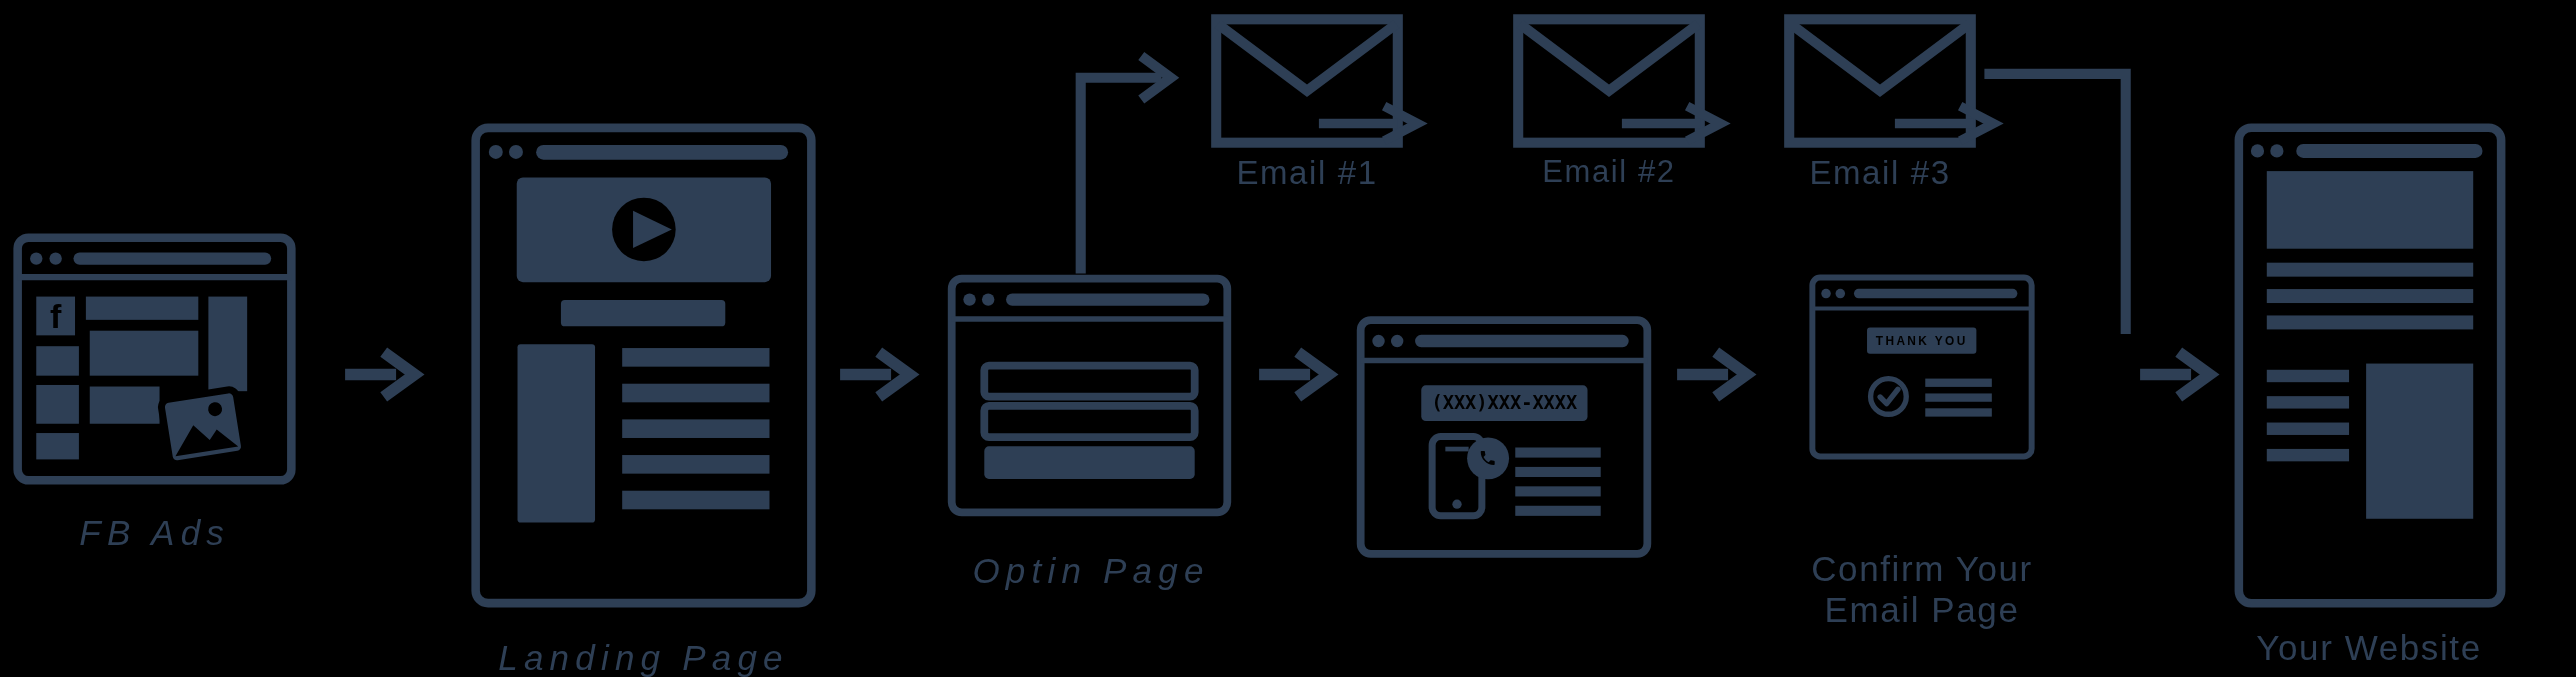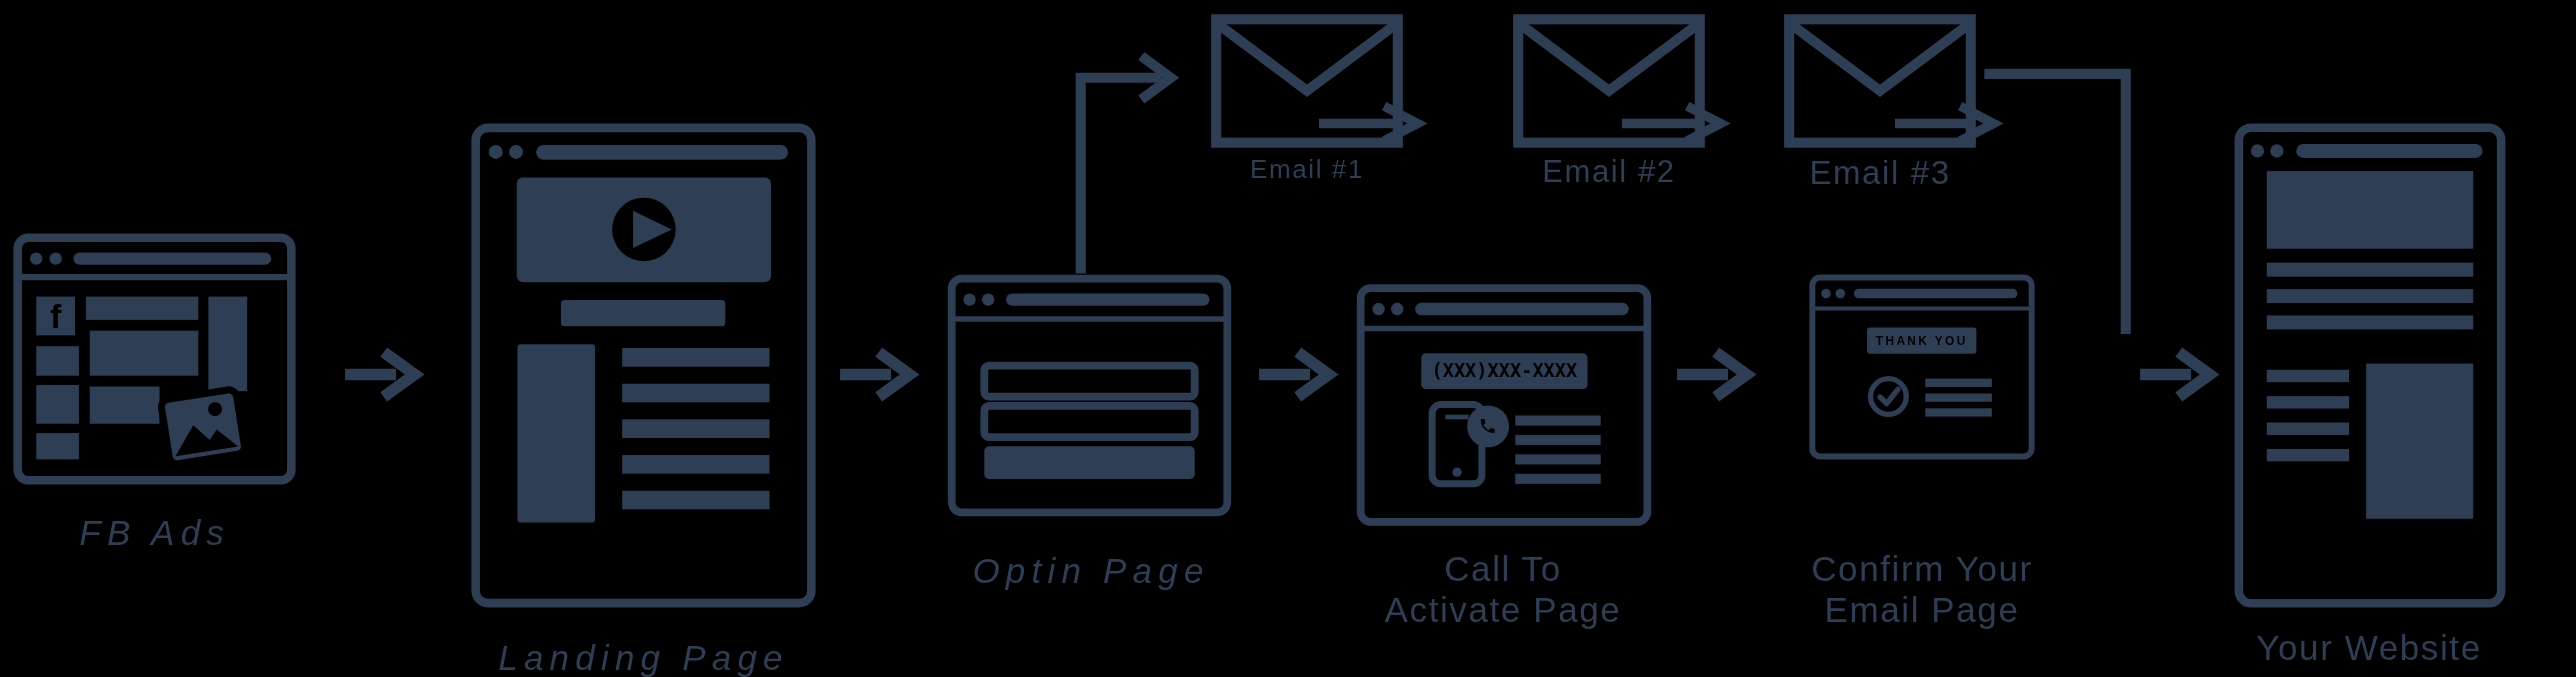--- a/index.html
+++ b/index.html
@@ -145,21 +145,21 @@
       </g>
     </svg>
   </div>
   <div class="label ls-wide" style="left:920px;top:550px;width:342px">Optin Page</div>
 
   <div class="node" style="left:1210px;top:13.2px;width:194px;height:136px">
     <svg viewBox="0 0 250 175">
         <use href="#sym-envelope"></use>
       </svg>
   </div>
-  <div class="label" style="left:1210px;top:154px;width:194px;font-size:26px">Email #1</div>
+  <div class="label" style="left:1210px;top:154px;width:194px;font-size:33px">Email #1</div>
 
   <div class="node" style="left:1316px;top:98px;width:116px;height:51px">
     <svg viewBox="0 0 160 70">
         <use href="#sym-arrow-long"></use>
       </svg>
   </div>
 
   <div class="node" style="left:1512px;top:13.2px;width:194px;height:136px">
     <svg viewBox="0 0 250 175">
         <use href="#sym-envelope"></use>
@@ -185,21 +185,21 @@
         <use href="#sym-arrow-long"></use>
       </svg>
   </div>
 
   <div class="node" style="left:1256px;top:344px;width:85px;height:61px">
     <svg viewBox="0 0 110 78">
         <use href="#sym-arrow"></use>
       </svg>
   </div>
 
-  <div class="node" style="left:1356px;top:260px;width:296px;height:290px">
+  <div class="node" style="left:1356px;top:292px;width:296px;height:290px">
     <svg viewBox="0 0 381 313">
       <g>
         <rect class="s" stroke-width="10" x="6" y="6" width="369" height="301" rx="13"></rect>
         <circle class="f" cx="29" cy="33" r="8"></circle>
         <circle class="f" cx="53" cy="33" r="8"></circle>
         <rect class="f" x="76" y="25" width="275" height="16" rx="8"></rect>
         <line x1="6" y1="58" x2="375" y2="58" stroke-width="7"></line>
       </g>
       <g>
         <rect class="f" x="84" y="90" width="214" height="46" rx="6"></rect>
@@ -214,24 +214,20 @@
         <circle class="f" cx="170" cy="184" r="27"></circle>
         <path transform="translate(157.5,171.5)" fill="#000000" d="M6.62 10.79c1.44 2.83 3.76 5.14 6.59 6.59l2.2-2.21c.27-.27.67-.36 1.02-.24 1.12.37 2.33.57 3.57.57.55 0 1 .45 1 1V20c0 .55-.45 1-1 1-9.39 0-17-7.61-17-17 0-.55.45-1 1-1h3.5c.55 0 1 .45 1 1 0 1.25.2 2.45.57 3.57.11.35.03.74-.25 1.02l-2.2 2.2z"></path>
       </g>
       <g>
         <rect class="f" x="205" y="170" width="110" height="13"></rect>
         <rect class="f" x="205" y="195" width="110" height="13"></rect>
         <rect class="f" x="205" y="220" width="110" height="13"></rect>
         <rect class="f" x="205" y="245" width="110" height="13"></rect>
       </g>
     </svg>
-  </div>
-  <div class="label" style="left:1340px;top:548px;width:326px">
-    <div>Call To</div>
-    <div>Activate Page</div>
   </div>
 
   <div class="node" style="left:1674px;top:344px;width:85px;height:61px">
     <svg viewBox="0 0 110 78">
         <use href="#sym-arrow"></use>
       </svg>
   </div>
 
   <div class="node" style="left:1774px;top:274px;width:296px;height:186px">
     <svg viewBox="0 0 381 313">

